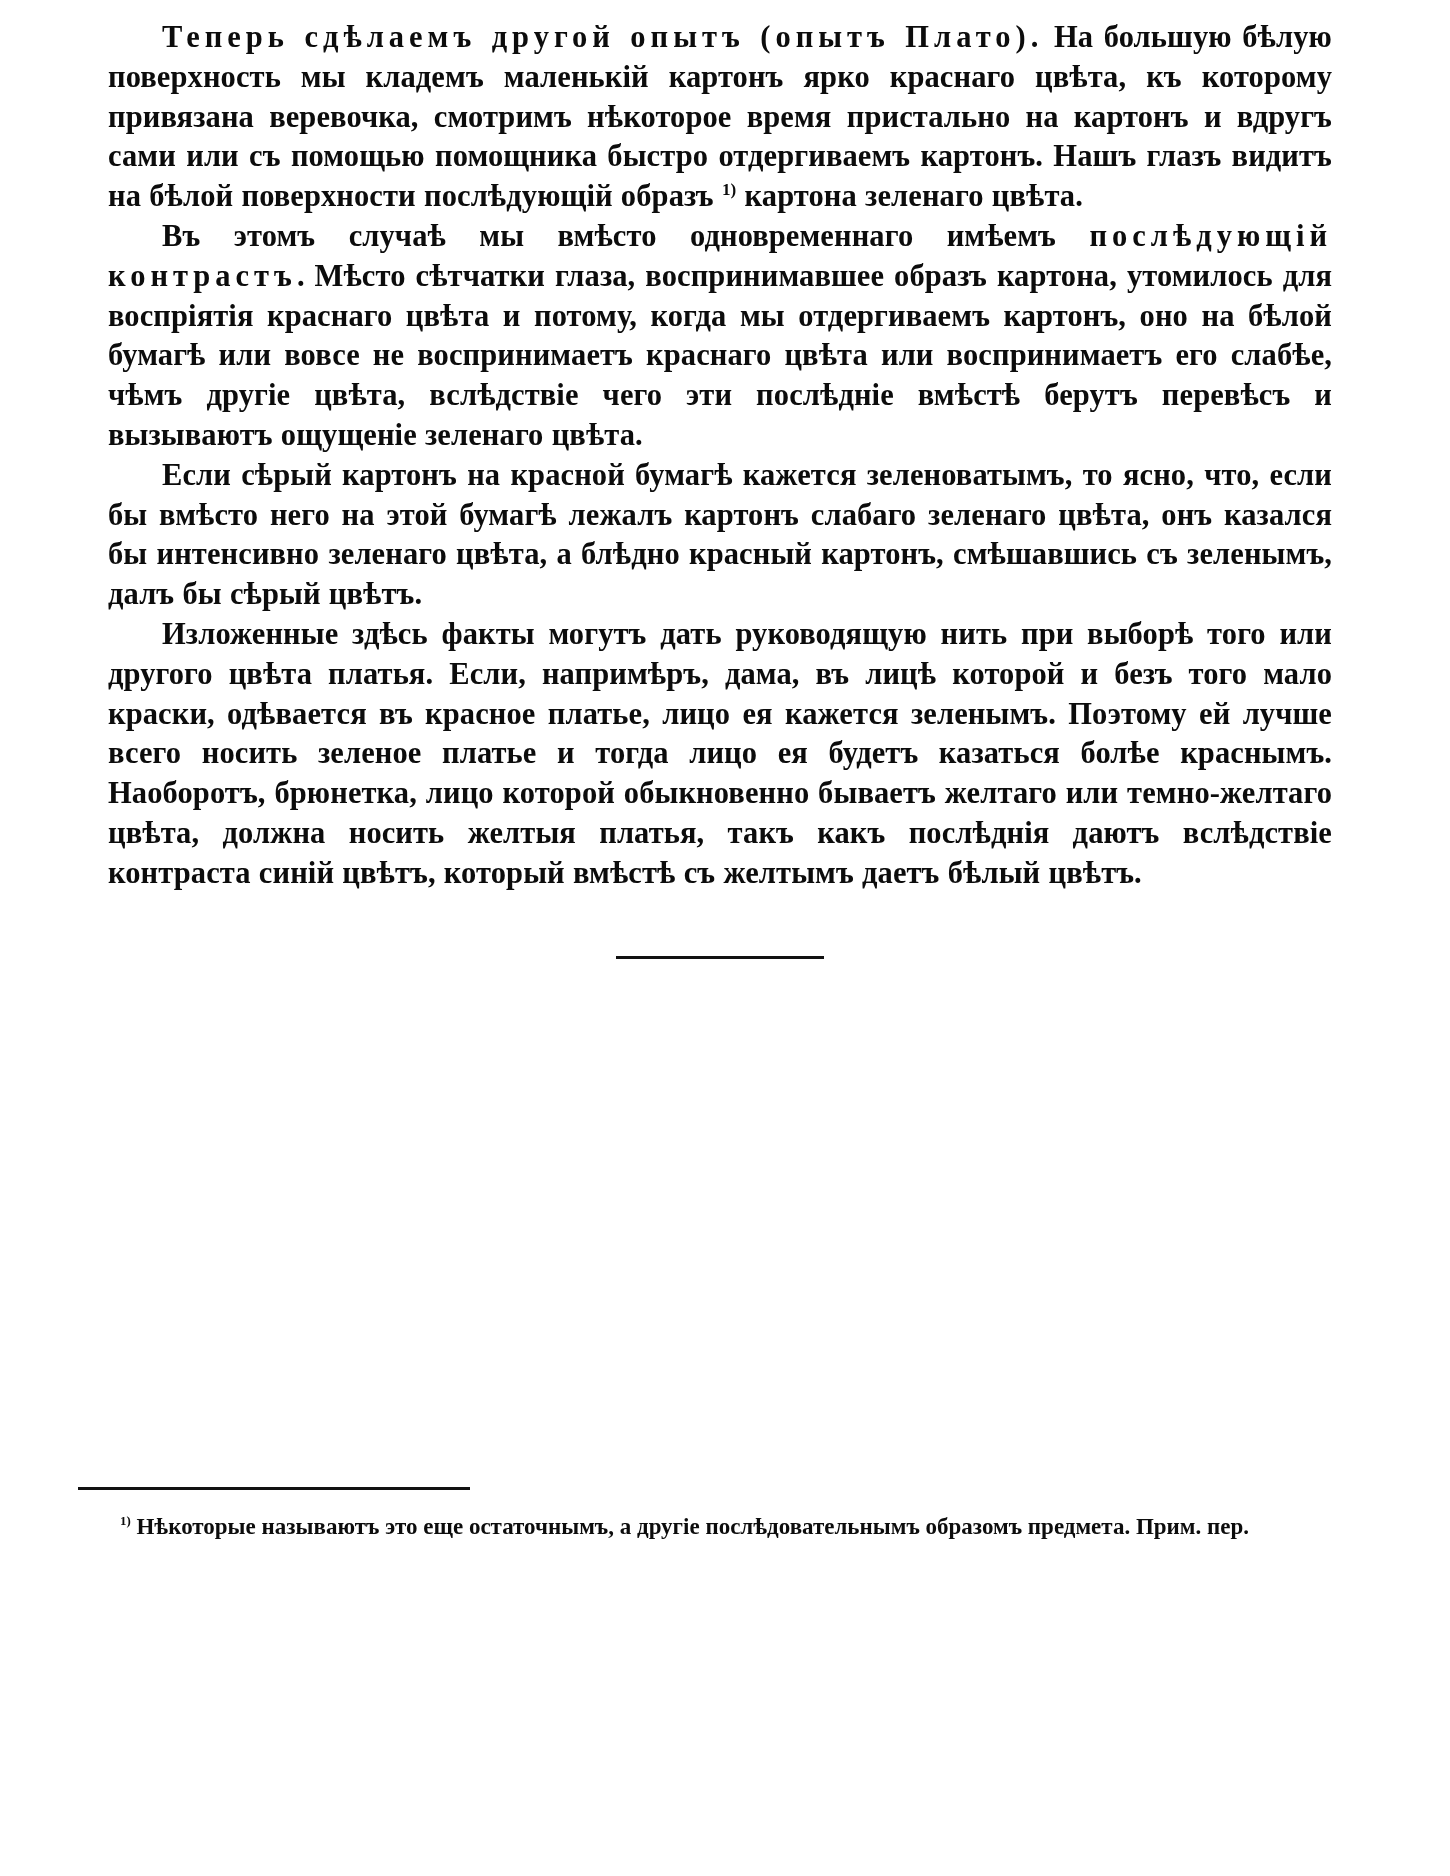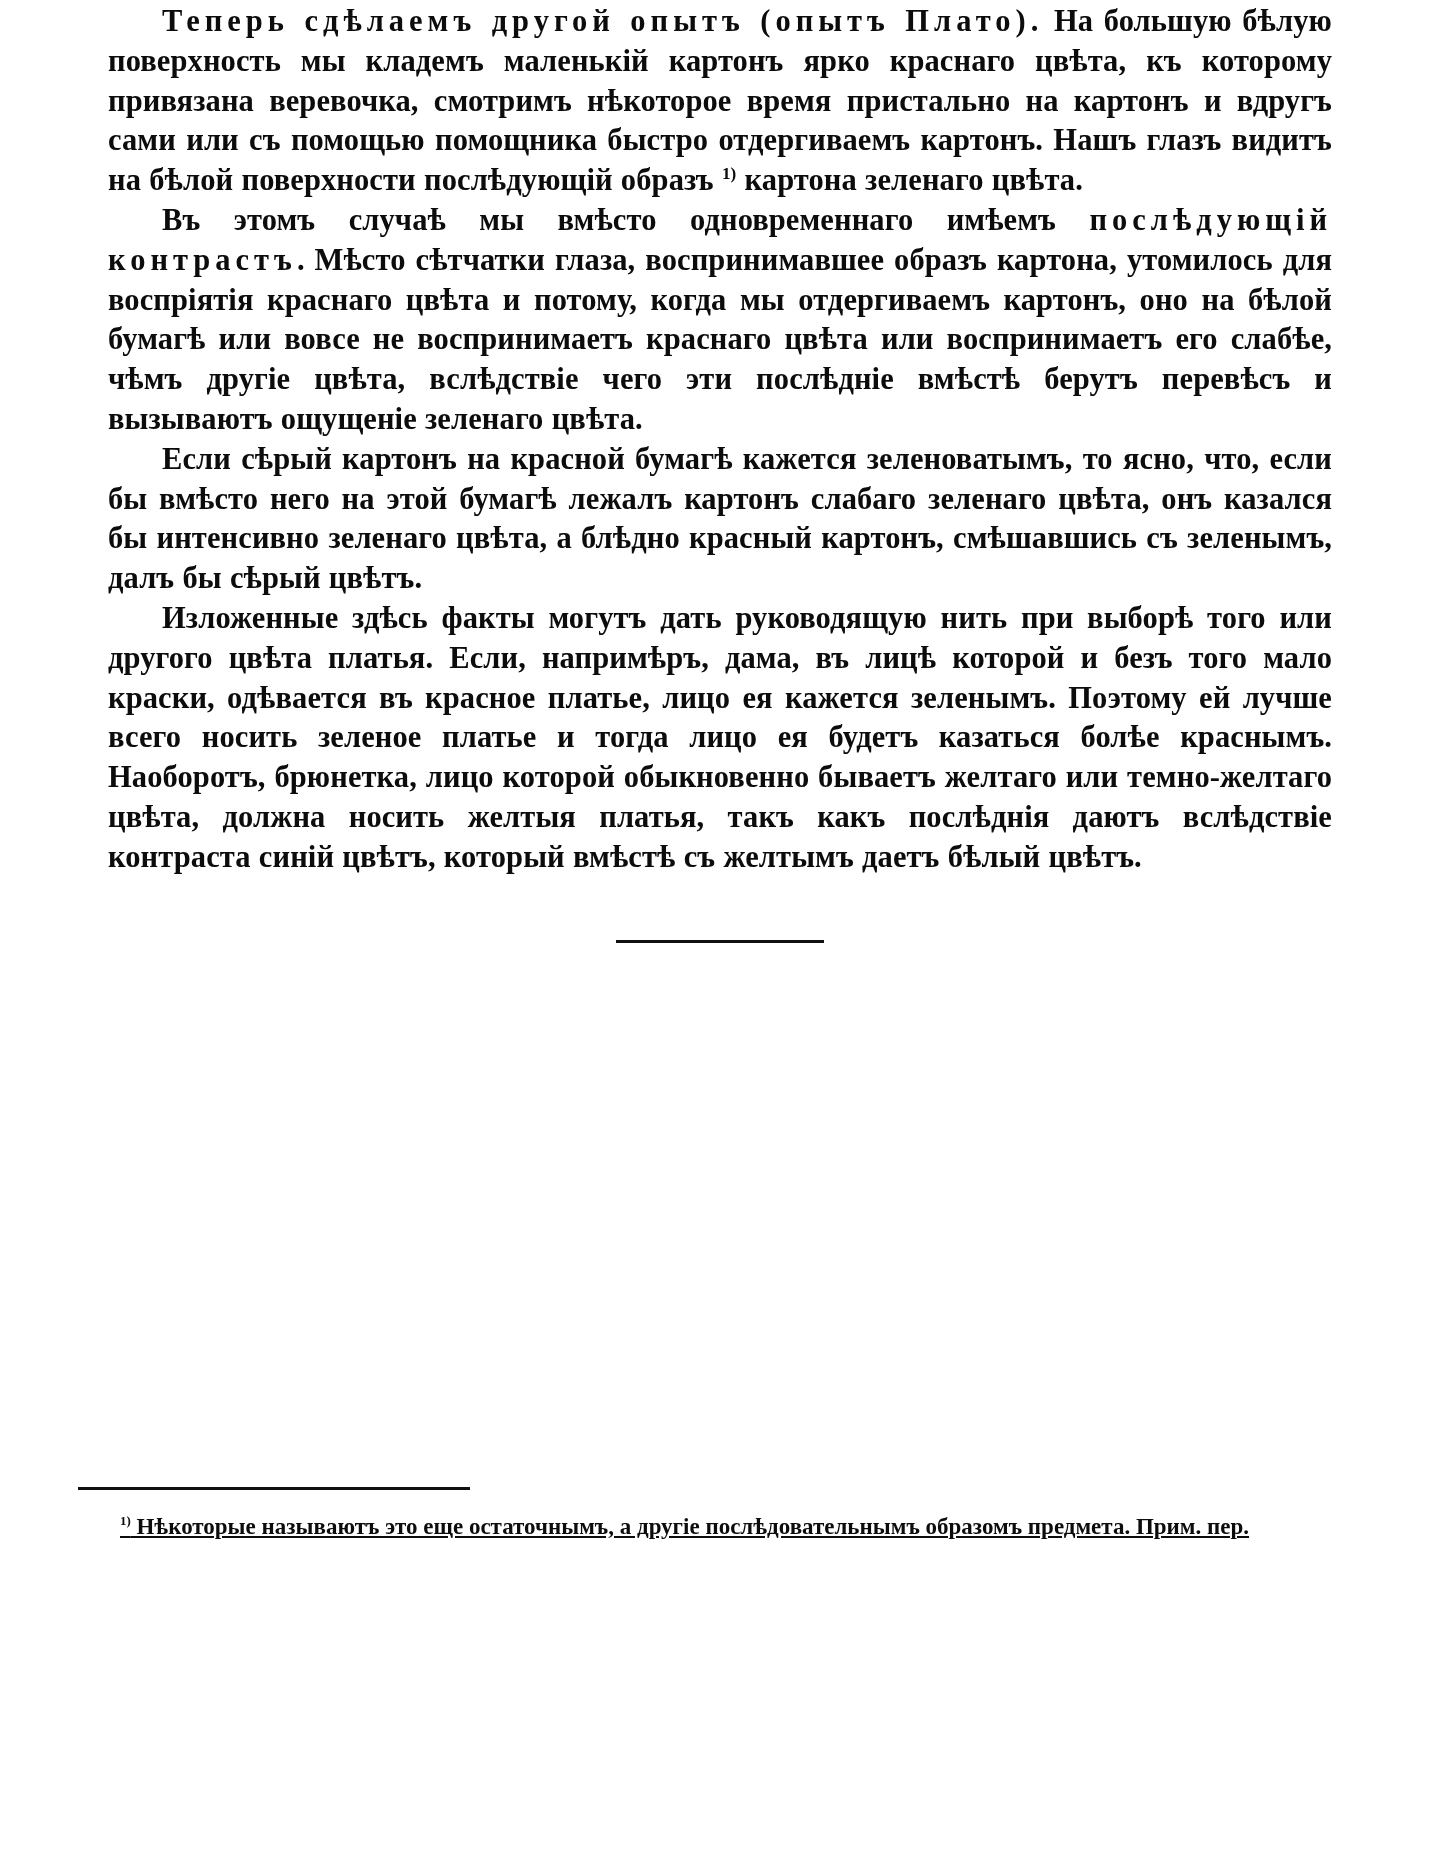--- a/index.html
+++ b/index.html
@@ -11,21 +11,21 @@
     width: 1450px;
     min-height: 1876px;
     font-family: "Liberation Serif", "DejaVu Serif", serif;
     color: #111111;
   }
   .page {
     position: relative;
     width: 1450px;
     min-height: 1876px;
     box-sizing: border-box;
-    padding: 2px 118px 0 108px;
+    padding: 18px 118px 0 108px;
   }
   .body-text {
     font-size: 30.5px;
     line-height: 1.305;
     text-align: justify;
     font-weight: 700;
     letter-spacing: 0.1px;
     word-spacing: 0.5px;
     color: #0c0c0c;
   }
@@ -66,21 +66,20 @@
   .footnote-text {
     font-size: 23px;
     line-height: 1.28;
     font-weight: 700;
     text-align: justify;
     color: #0c0c0c;
   }
   .footnote-text p {
     margin: 0;
     text-indent: 42px;
-    text-decoration: underline;
   }
 </style>
 </head>
 <body>
 
 <div class="page">
 
   <div class="body-text">
 
     <p><span class="sp">Теперь сдѣлаемъ другой опытъ (опытъ Плато).</span><span> На большую бѣлую поверхность мы кладемъ маленькiй картонъ ярко краснаго цвѣта, къ которому привязана веревочка, смотримъ нѣкоторое время пристально на картонъ и вдругъ сами или съ помощью помощника быстро отдергиваемъ картонъ. Нашъ глазъ видитъ на бѣлой поверхности послѣдующiй образъ </span><sup class="note-ref">1)</sup><span> картона зеленаго цвѣта.</span></p>

